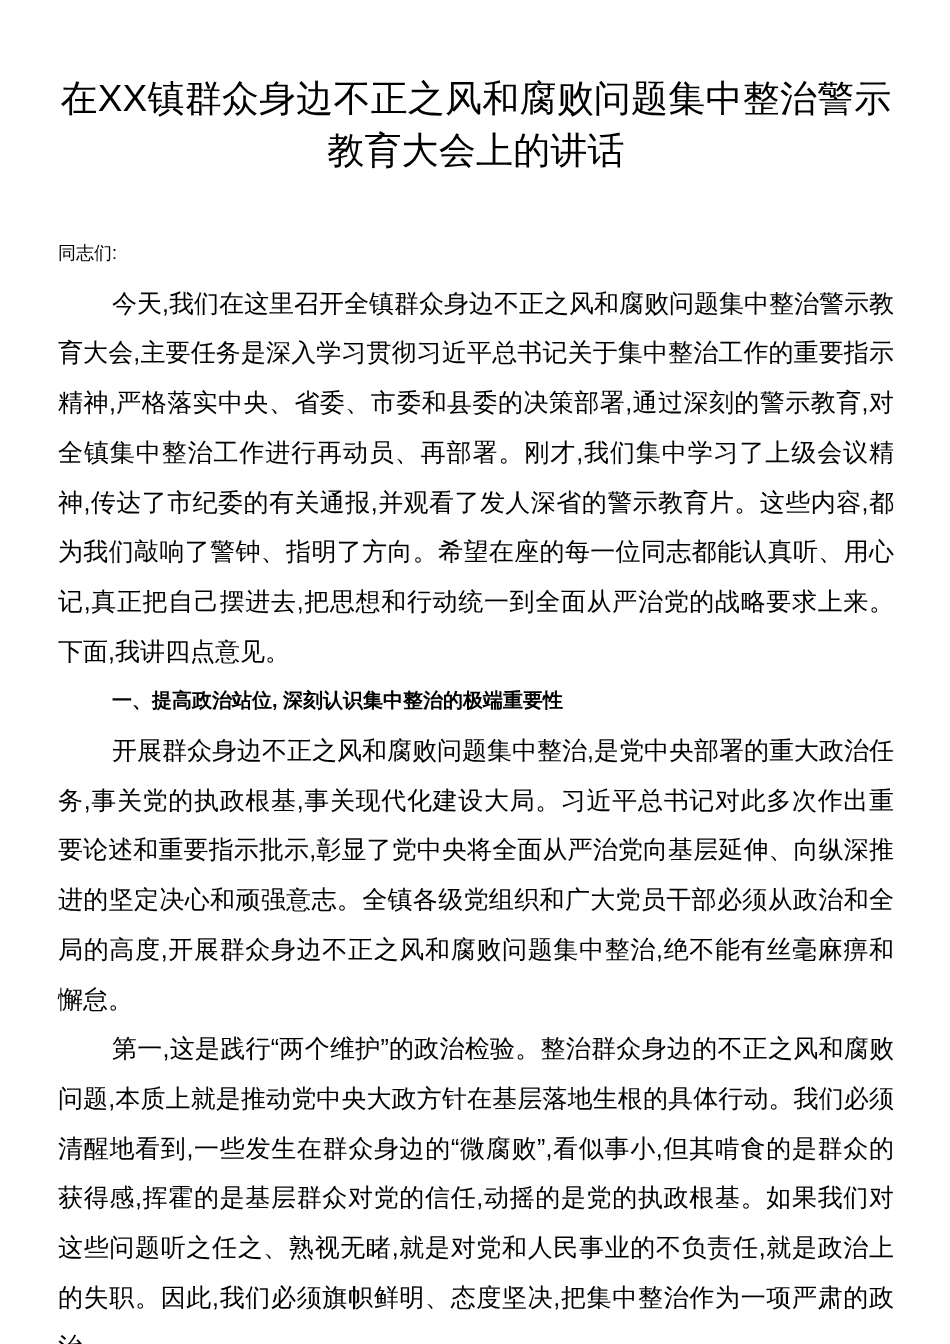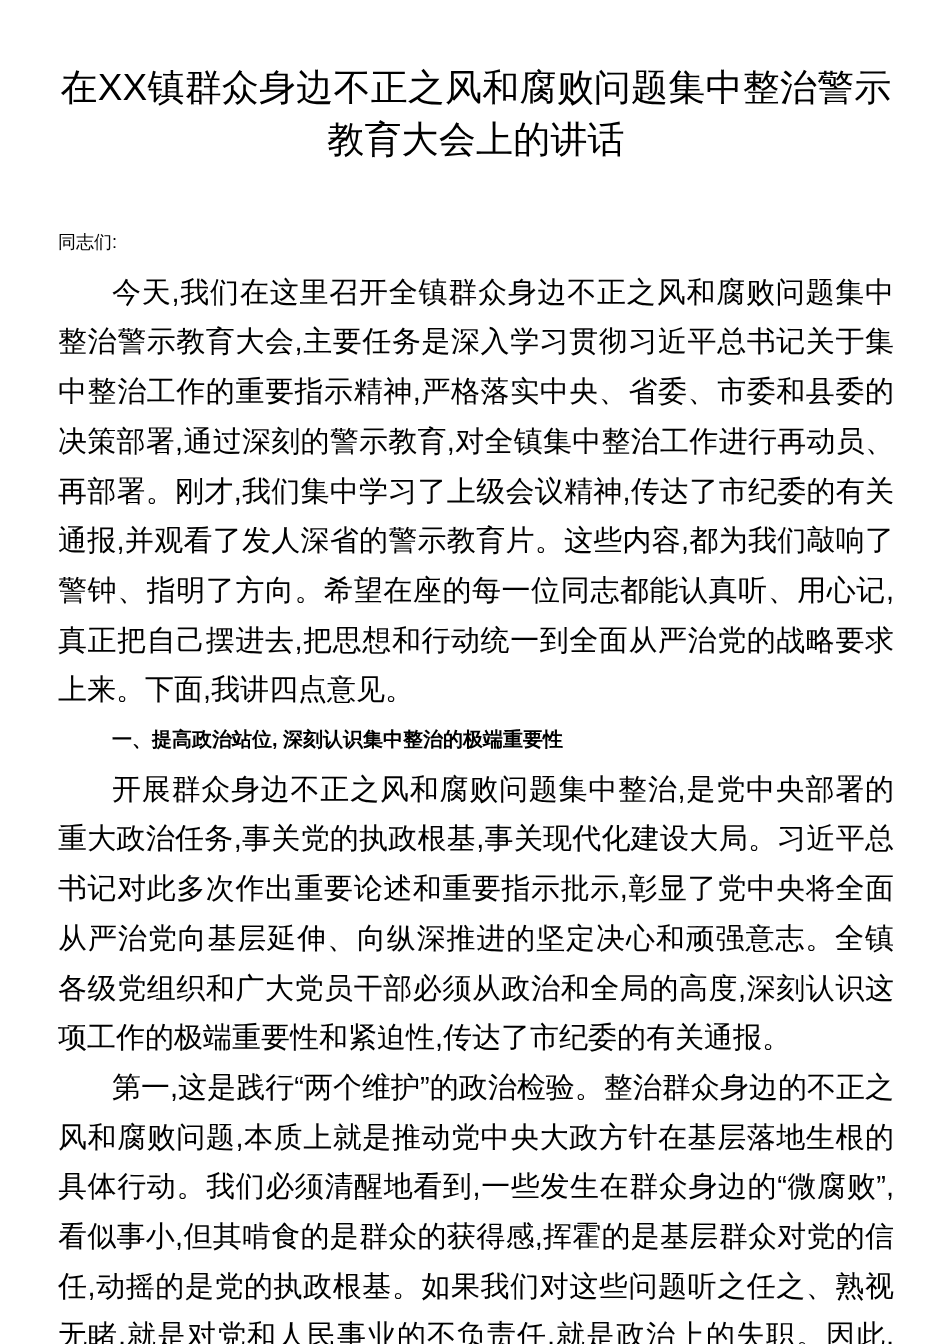--- a/index.html
+++ b/index.html
@@ -14,20 +14,21 @@
     color: #000000;
     overflow: hidden;
   }
   .page {
     position: relative;
     width: 950px;
     height: 1235px;
     background: #ffffff;
     box-sizing: border-box;
     padding: 0;
+    margin-top: 11px;
   }
   .doc-body {
     position: absolute;
     left: 58px;
     top: 0;
     width: 836px;
   }
   .doc-title {
     margin: 0;
     padding-top: 62px;
@@ -36,21 +37,21 @@
     font-weight: 500;
     text-align: center;
     letter-spacing: 0.2px;
     word-break: break-all;
   }
   .spacer-after-title {
     height: 52px;
   }
   p.para {
     margin: 0;
-    font-size: 29px;
+    font-size: 25px;
     line-height: 49.7px;
     text-align: justify;
     text-justify: inter-character;
     word-break: break-all;
     letter-spacing: 0;
     font-weight: 400;
   }
   p.para.indent {
     text-indent: 54px;
   }
@@ -79,18 +80,18 @@
     <h1 class="doc-title">在XX镇群众身边不正之风和腐败问题集中整治警示教育大会上的讲话</h1>
 
     <div class="spacer-after-title"></div>
 
     <p class="salutation">同志们:</p>
 
     <p class="para indent">今天,我们在这里召开全镇群众身边不正之风和腐败问题集中整治警示教育大会,主要任务是深入学习贯彻习近平总书记关于集中整治工作的重要指示精神,严格落实中央、省委、市委和县委的决策部署,通过深刻的警示教育,对全镇集中整治工作进行再动员、再部署。刚才,我们集中学习了上级会议精神,传达了市纪委的有关通报,并观看了发人深省的警示教育片。这些内容,都为我们敲响了警钟、指明了方向。希望在座的每一位同志都能认真听、用心记,真正把自己摆进去,把思想和行动统一到全面从严治党的战略要求上来。下面,我讲四点意见。</p>
 
     <p class="heading">一、提高政治站位, 深刻认识集中整治的极端重要性</p>
 
-    <p class="para indent">开展群众身边不正之风和腐败问题集中整治,是党中央部署的重大政治任务,事关党的执政根基,事关现代化建设大局。习近平总书记对此多次作出重要论述和重要指示批示,彰显了党中央将全面从严治党向基层延伸、向纵深推进的坚定决心和顽强意志。全镇各级党组织和广大党员干部必须从政治和全局的高度,深刻认识这项工作的极端重要性和紧迫性,传达了市纪委的有关通报。</p>
+    <p class="para indent">开展群众身边不正之风和腐败问题集中整治,是党中央部署的重大政治任务,事关党的执政根基,事关现代化建设大局。习近平总书记对此多次作出重要论述和重要指示批示,彰显了党中央将全面从严治党向基层延伸、向纵深推进的坚定决心和顽强意志。全镇各级党组织和广大党员干部必须从政治和全局的高度,开展群众身边不正之风和腐败问题集中整治,绝不能有丝毫麻痹和懈怠。</p>
 
     <p class="para indent">第一,这是践行“两个维护”的政治检验。整治群众身边的不正之风和腐败问题,本质上就是推动党中央大政方针在基层落地生根的具体行动。我们必须清醒地看到,一些发生在群众身边的“微腐败”,看似事小,但其啃食的是群众的获得感,挥霍的是基层群众对党的信任,动摇的是党的执政根基。如果我们对这些问题听之任之、熟视无睹,就是对党和人民事业的不负责任,就是政治上的失职。因此,我们必须旗帜鲜明、态度坚决,把集中整治作为一项严肃的政治</p>
 
   </div>
 </div>
 
 </body></html>

